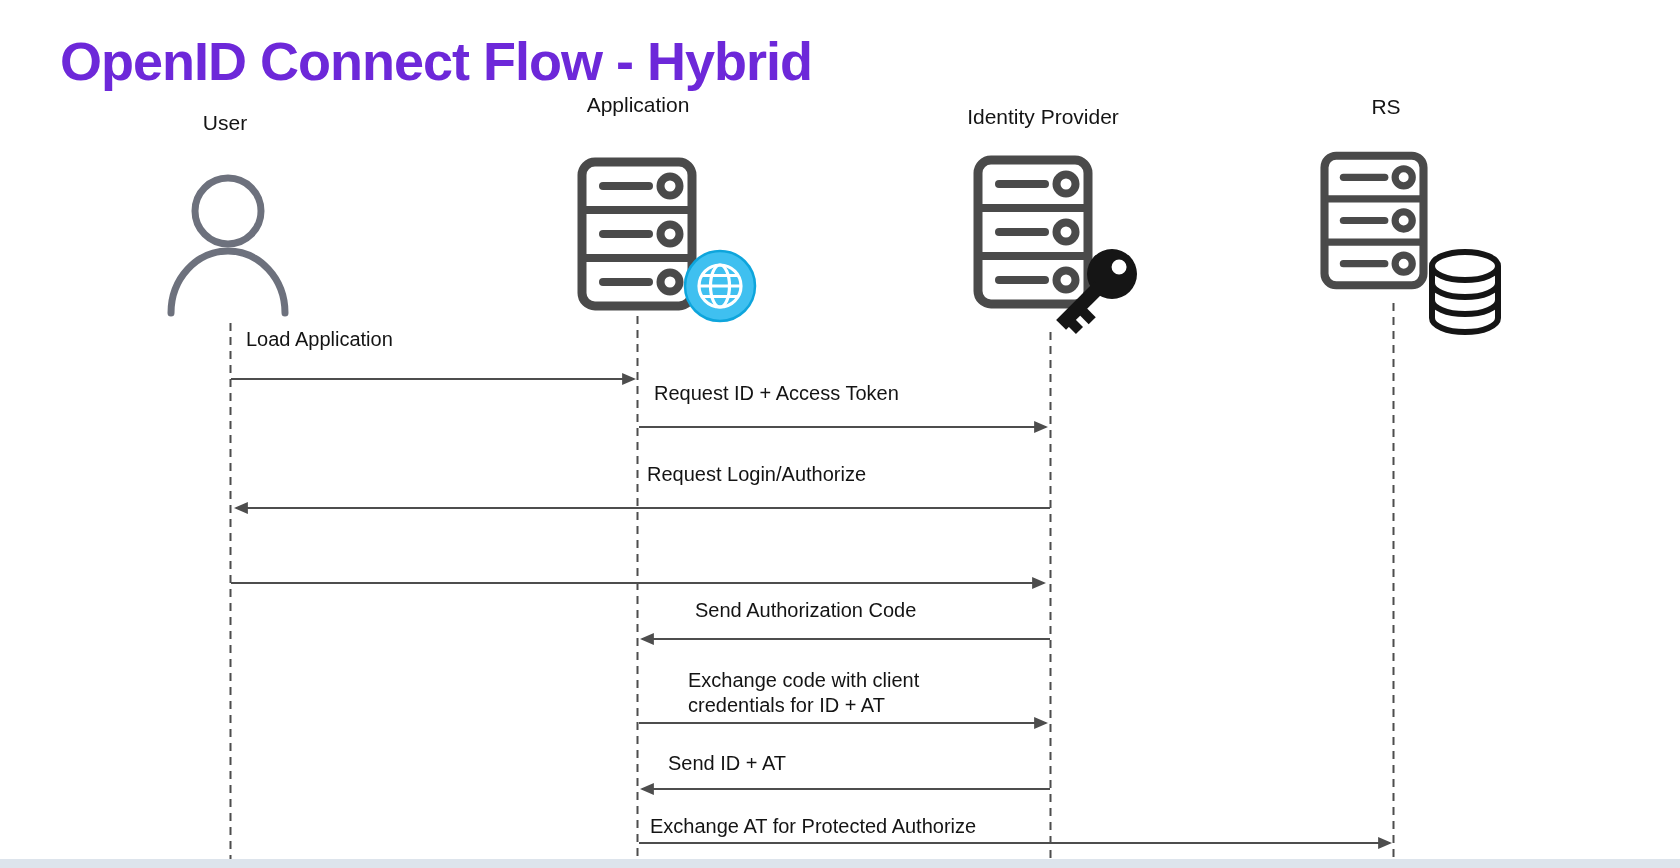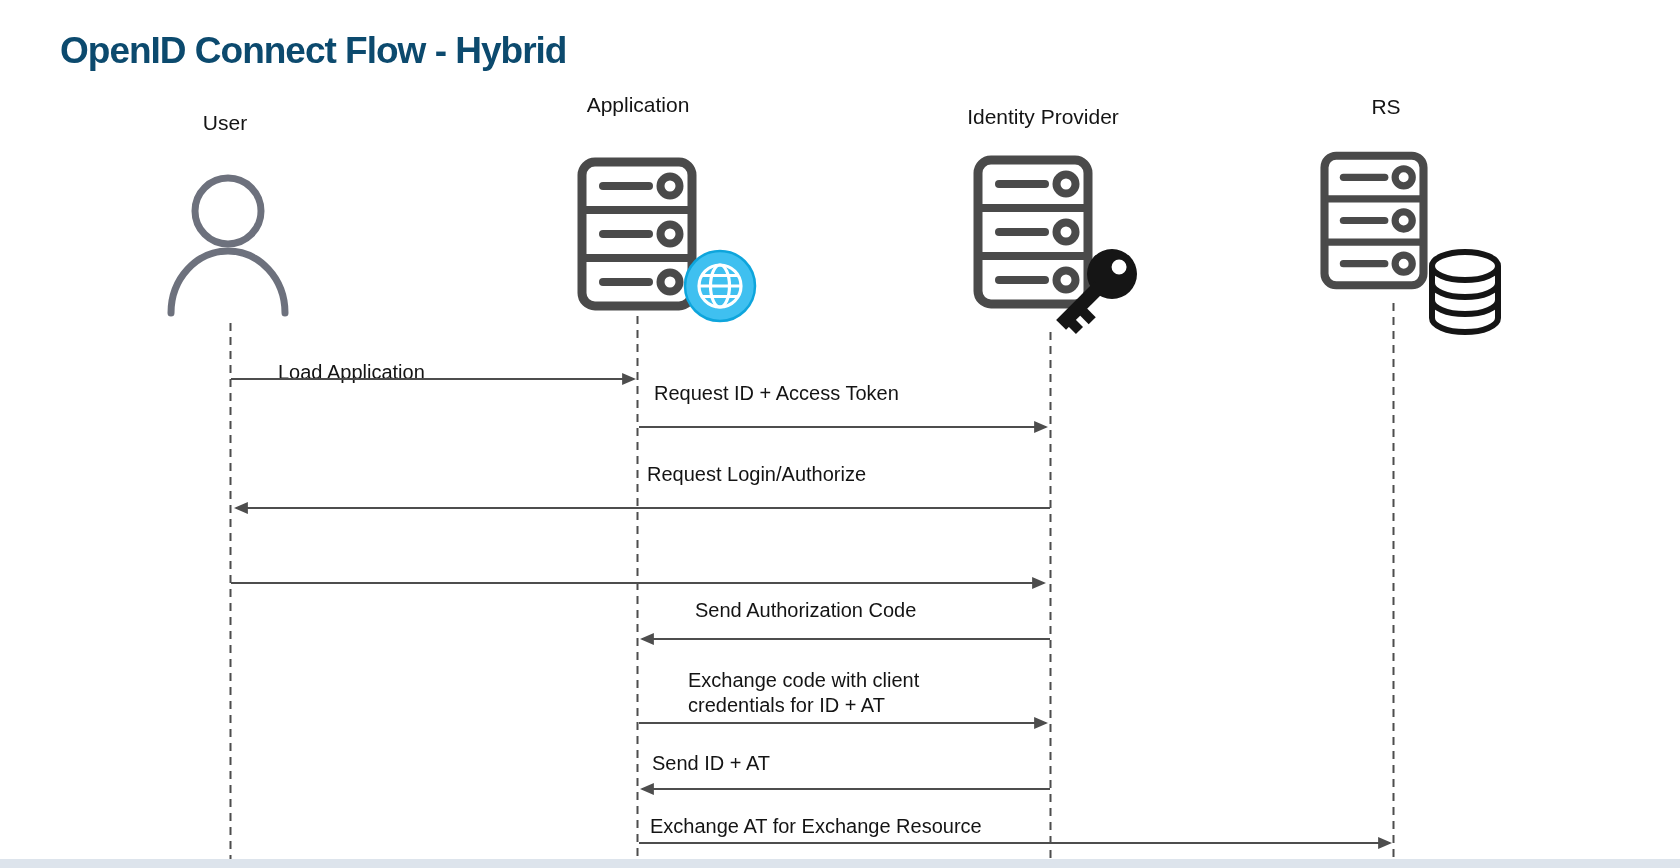--- a/index.html
+++ b/index.html
@@ -3,22 +3,22 @@
 <meta charset="utf-8">
 <style>
   * { margin: 0; padding: 0; box-sizing: border-box; }
   html, body { width: 1680px; height: 868px; background: #ffffff; overflow: hidden; }
   body { font-family: "Liberation Sans", "DejaVu Sans", sans-serif; position: relative; }
 
   .stage { position: absolute; left: 0; top: 0; width: 1680px; height: 868px; }
 
   .title {
     position: absolute; left: 60px; top: 30px;
-    font-size: 37px; font-weight: 700; letter-spacing: -1px;
-    color: #0c4a6e; white-space: nowrap;
+    font-size: 54px; font-weight: 700; letter-spacing: -1px;
+    color: #6d28d9; white-space: nowrap;
   }
 
   .actor-label {
     position: absolute; transform: translateX(-50%);
     font-size: 21px; color: #141414; white-space: nowrap;
   }
 
   .msg-label {
     position: absolute; font-size: 20px; color: #141414;
     line-height: 1.25; white-space: nowrap;
@@ -37,27 +37,27 @@
 
 <div class="stage">
 
   <div class="title">OpenID Connect Flow - Hybrid</div>
 
   <div class="actor-label" style="left:225px;  top:111px;">User</div>
   <div class="actor-label" style="left:638px;  top:93px;">Application</div>
   <div class="actor-label" style="left:1043px; top:105px;">Identity Provider</div>
   <div class="actor-label" style="left:1338px; top:95px;margin-left:48px;">RS</div>
 
-  <div class="msg-label" style="left:246px; top:360px;margin-left:32px;">Load Application</div>
+  <div class="msg-label" style="left:246px; top:327px;">Load Application</div>
   <div class="msg-label" style="left:654px; top:381px;">Request ID + Access Token</div>
   <div class="msg-label" style="left:647px; top:462px;">Request Login/Authorize</div>
   <div class="msg-label" style="left:656px; top:598px;margin-left:39px;">Send Authorization Code</div>
   <div class="msg-label wrap" style="left:654px; top:668px;">Exchange code with client credentials for ID + AT</div>
-  <div class="msg-label" style="left:652px; top:751px;">Send ID + AT</div>
-  <div class="msg-label" style="left:650px; top:814px;">Exchange AT for Exchange Resource</div>
+  <div class="msg-label" style="left:668px; top:751px;">Send ID + AT</div>
+  <div class="msg-label" style="left:650px; top:814px;">Exchange AT for Protected Authorize</div>
 
   <svg class="canvas" width="1680" height="868" viewBox="0 0 1680 868">
     <defs>
       <marker id="arrow" viewBox="0 0 13 11" refX="11" refY="5.5" markerWidth="14" markerHeight="12" markerUnits="userSpaceOnUse" orient="auto">
         <path d="M0,0 L13,5.5 L0,11 Z" fill="#4d4d4d"></path>
       </marker>
 
       <symbol id="srv" viewBox="0 0 120 154">
         <rect x="5" y="5" width="110" height="144" rx="13" fill="#ffffff" stroke="#4a4a4a" stroke-width="9"></rect>
         <line x1="6" y1="53" x2="114" y2="53" stroke="#4a4a4a" stroke-width="8"></line>

